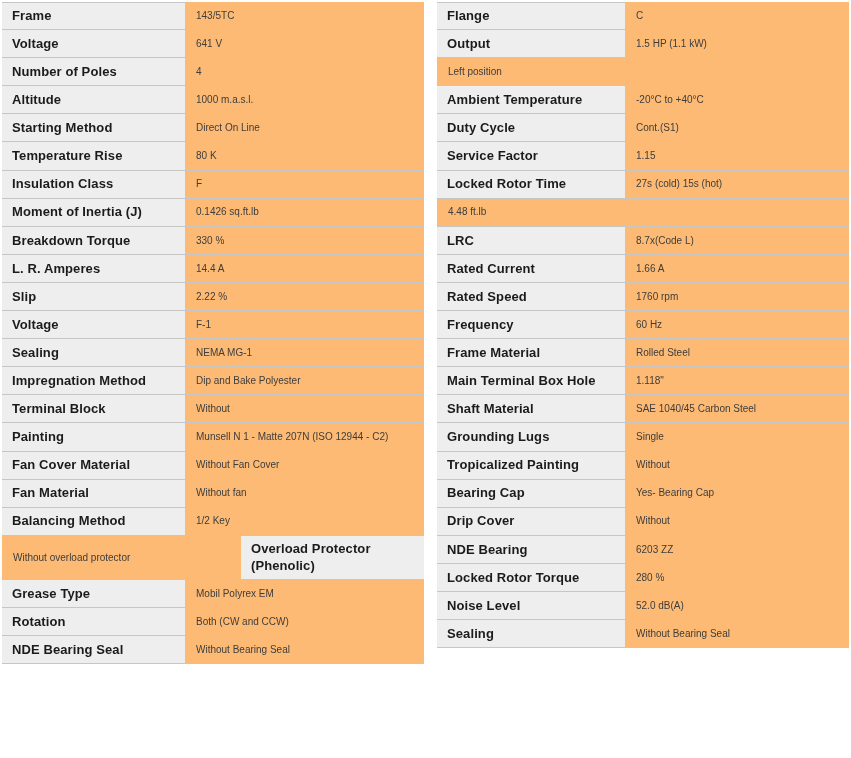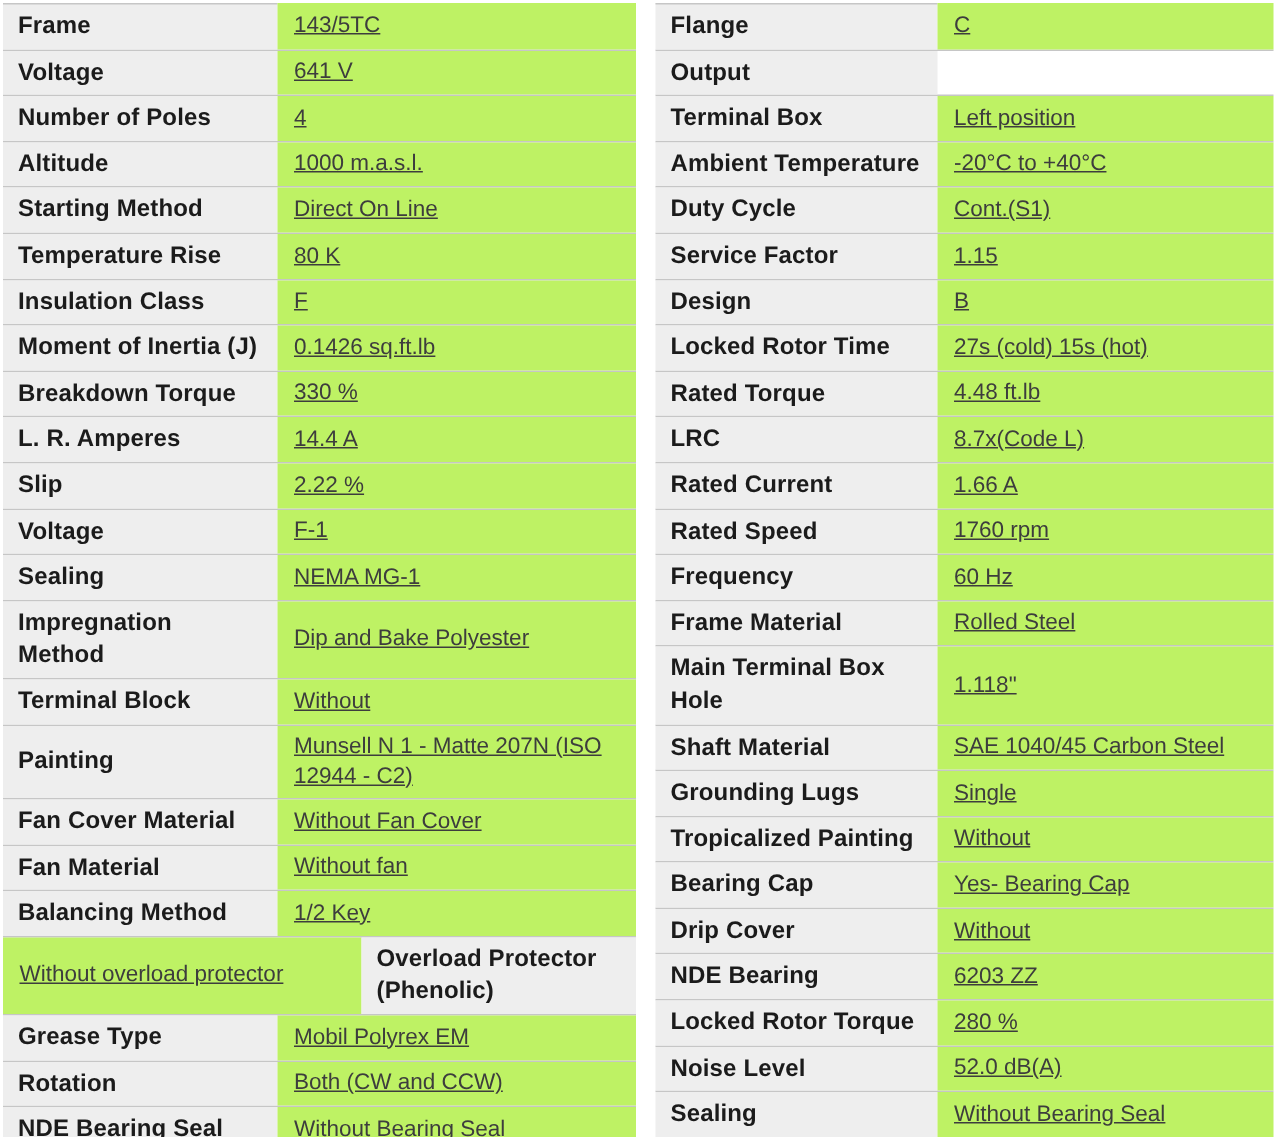--- a/index.html
+++ b/index.html
@@ -38,34 +38,33 @@
   }
   .cell {
     display: flex;
     align-items: center;
     box-sizing: border-box;
     line-height: 1.35;
   }
   .cell.label {
     background: var(--label-bg, #eeeeee);
     font-weight: 700;
-    font-size: 16px;
+    font-size: 13px;
     color: var(--label-text, #1b1b1b);
     padding: 4px 10px;
     letter-spacing: 0.1px;
   }
   .spec-table.left  .cell.label { width: 183px; }
   .spec-table.right .cell.label { width: 188px; }
   .cell.value {
     flex: 1;
-    font-size: 15px;
+    font-size: 10px;
     color: var(--value-text, #3d3d3d);
     padding: 4px 11px;
-    background: #bef264;
-    text-decoration: underline;
+    background: #fdba74;
   }
 </style>
 </head>
 <body>
 
 <div class="page">
   <div class="tables-wrap">
     <div class="spec-table left" id="left-table">
         <div class="row">
           <div class="cell label">Frame</div>
@@ -160,47 +159,42 @@
           <div class="cell value">Without Bearing Seal</div>
         </div>
       </div>
     <div class="spec-table right" id="right-table">
         <div class="row">
           <div class="cell label">Flange</div>
           <div class="cell value">C</div>
         </div>
         <div class="row">
           <div class="cell label">Output</div>
-        </div>
-        <div class="row">
-          <div class="cell label">Terminal Box</div>
+          <div class="cell value">1.5 HP (1.1 kW)</div>
+        </div>
+        <div class="row">
           <div class="cell value">Left position</div>
         </div>
         <div class="row">
           <div class="cell label">Ambient Temperature</div>
           <div class="cell value">-20°C to +40°C</div>
         </div>
         <div class="row">
           <div class="cell label">Duty Cycle</div>
           <div class="cell value">Cont.(S1)</div>
         </div>
         <div class="row">
           <div class="cell label">Service Factor</div>
           <div class="cell value">1.15</div>
         </div>
         <div class="row">
-          <div class="cell label">Design</div>
-          <div class="cell value">B</div>
-        </div>
-        <div class="row">
           <div class="cell label">Locked Rotor Time</div>
           <div class="cell value">27s (cold) 15s (hot)</div>
         </div>
         <div class="row">
-          <div class="cell label">Rated Torque</div>
           <div class="cell value">4.48 ft.lb</div>
         </div>
         <div class="row">
           <div class="cell label">LRC</div>
           <div class="cell value">8.7x(Code L)</div>
         </div>
         <div class="row">
           <div class="cell label">Rated Current</div>
           <div class="cell value">1.66 A</div>
         </div>

